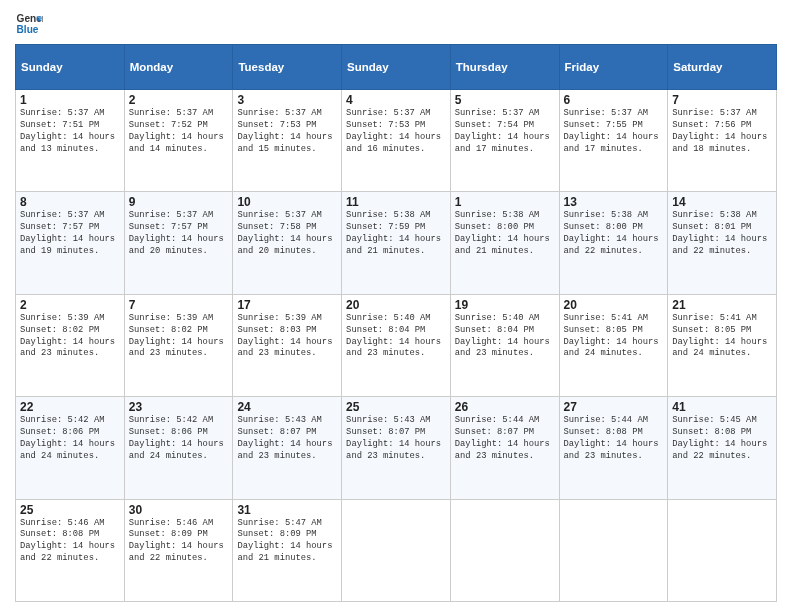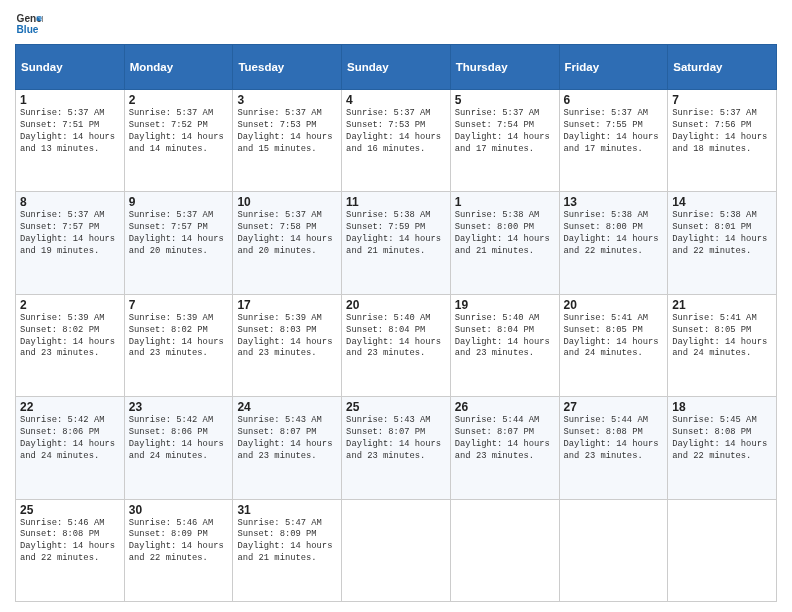--- a/index.html
+++ b/index.html
@@ -230,21 +230,21 @@
           </td>
           <td>
             <span class="cell-day">26</span>
             <div class="cell-text">Sunrise: 5:44 AM<br>Sunset: 8:07 PM<br>Daylight: 14 hours and 23 minutes.</div>
           </td>
           <td>
             <span class="cell-day">27</span>
             <div class="cell-text">Sunrise: 5:44 AM<br>Sunset: 8:08 PM<br>Daylight: 14 hours and 23 minutes.</div>
           </td>
           <td>
-            <span class="cell-day">18</span>
+            <span class="cell-day">41</span>
             <div class="cell-text">Sunrise: 5:45 AM<br>Sunset: 8:08 PM<br>Daylight: 14 hours and 22 minutes.</div>
           </td>
         </tr>
         <tr>
           <td>
             <span class="cell-day">25</span>
             <div class="cell-text">Sunrise: 5:46 AM<br>Sunset: 8:08 PM<br>Daylight: 14 hours and 22 minutes.</div>
           </td>
           <td>
             <span class="cell-day">30</span>

